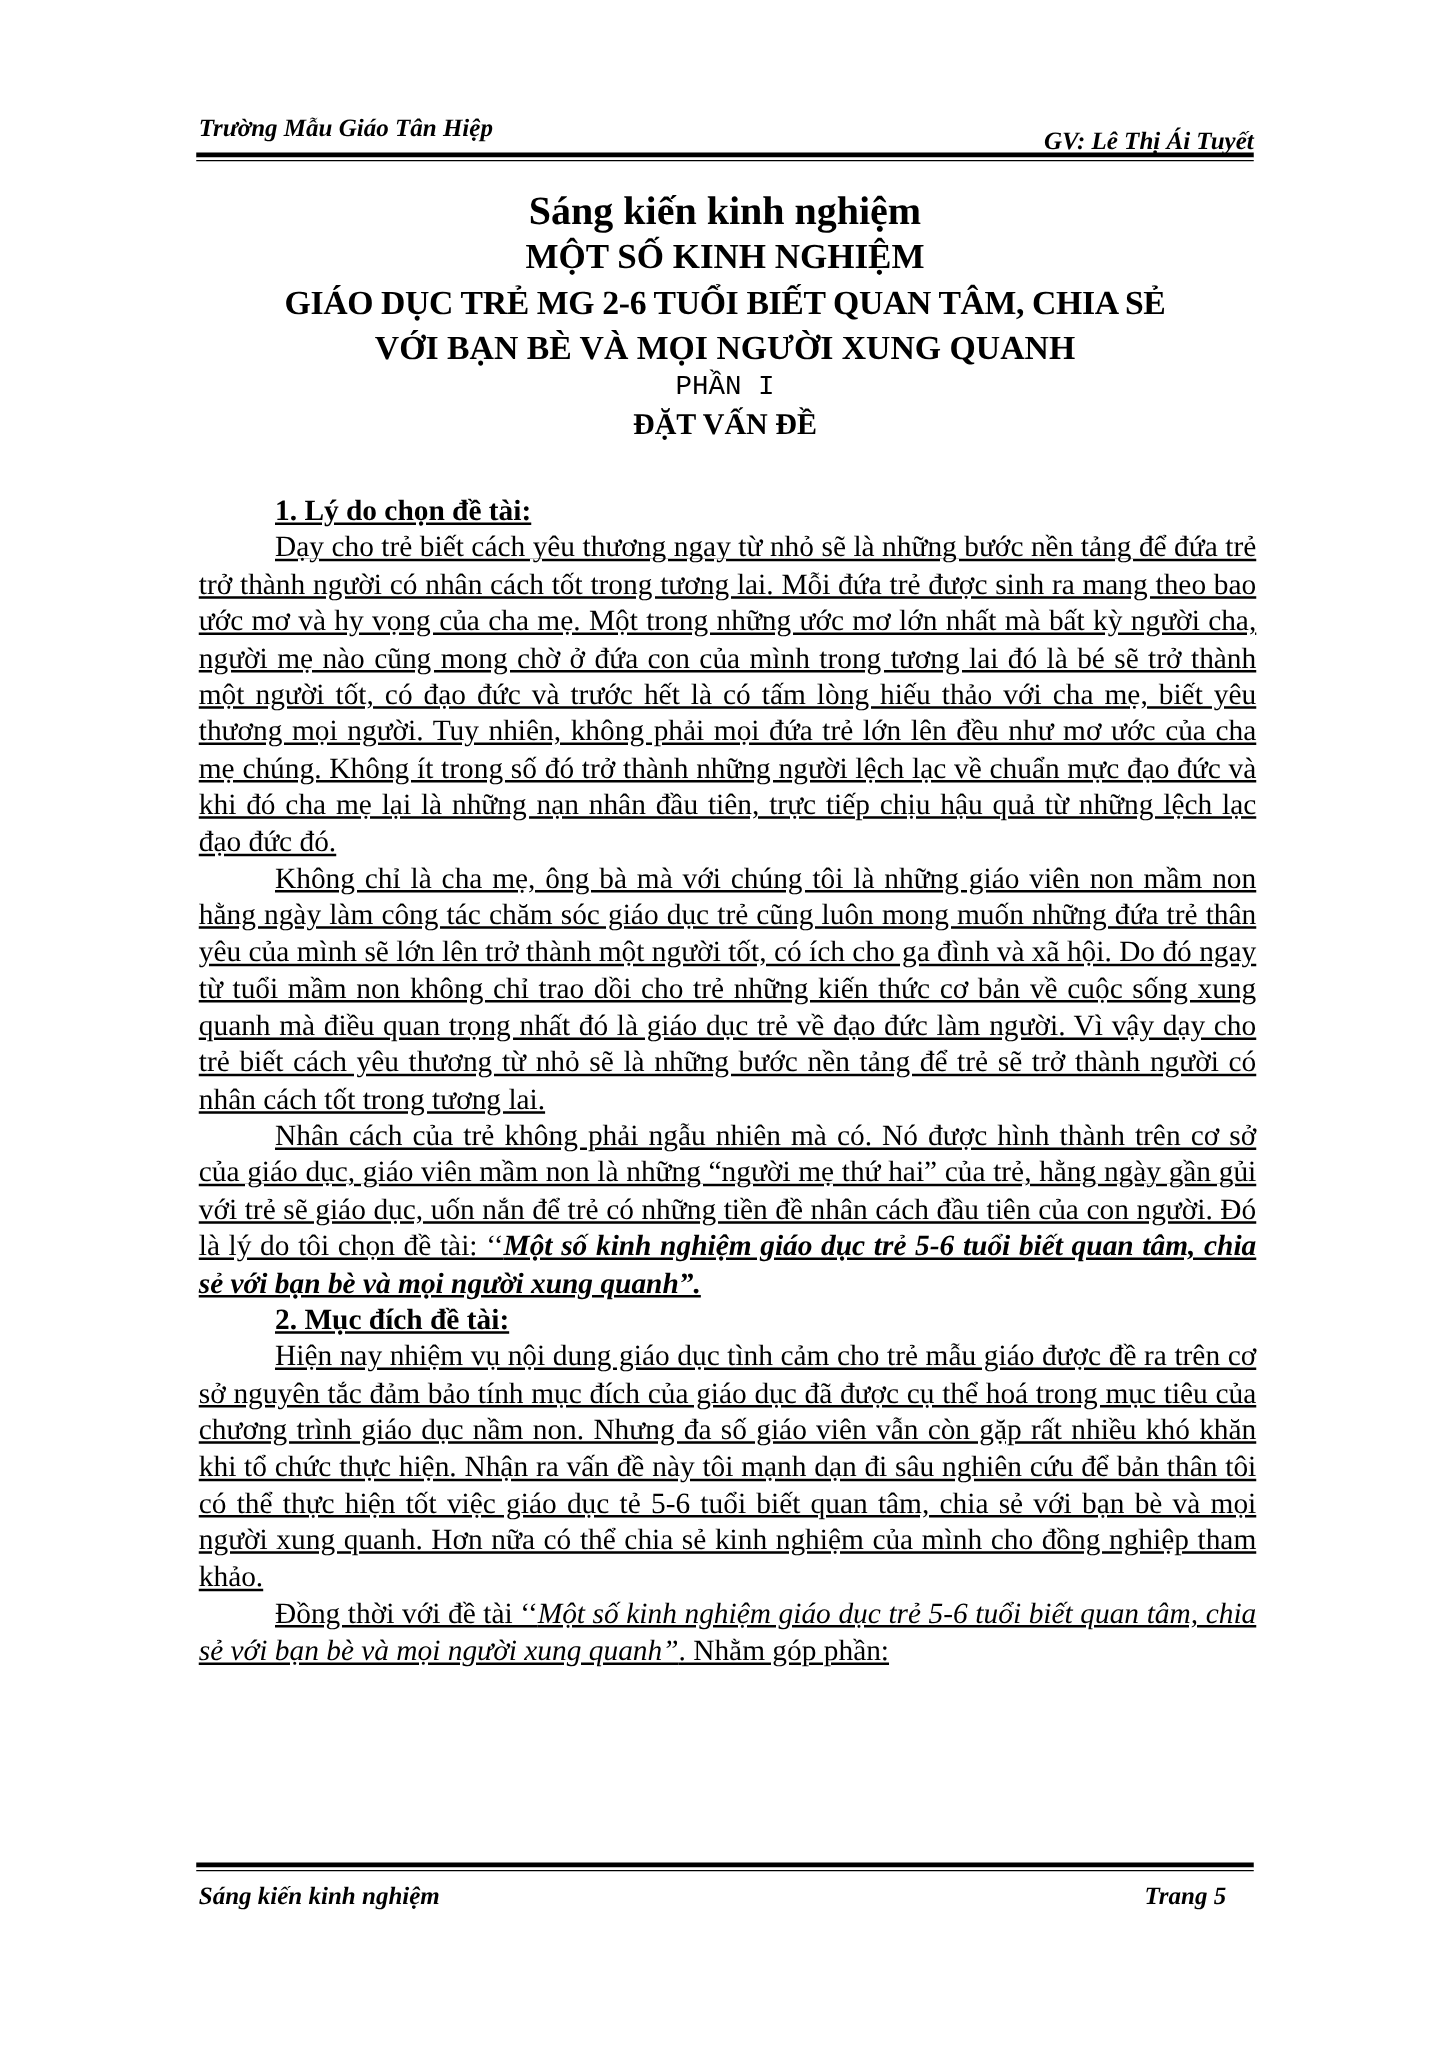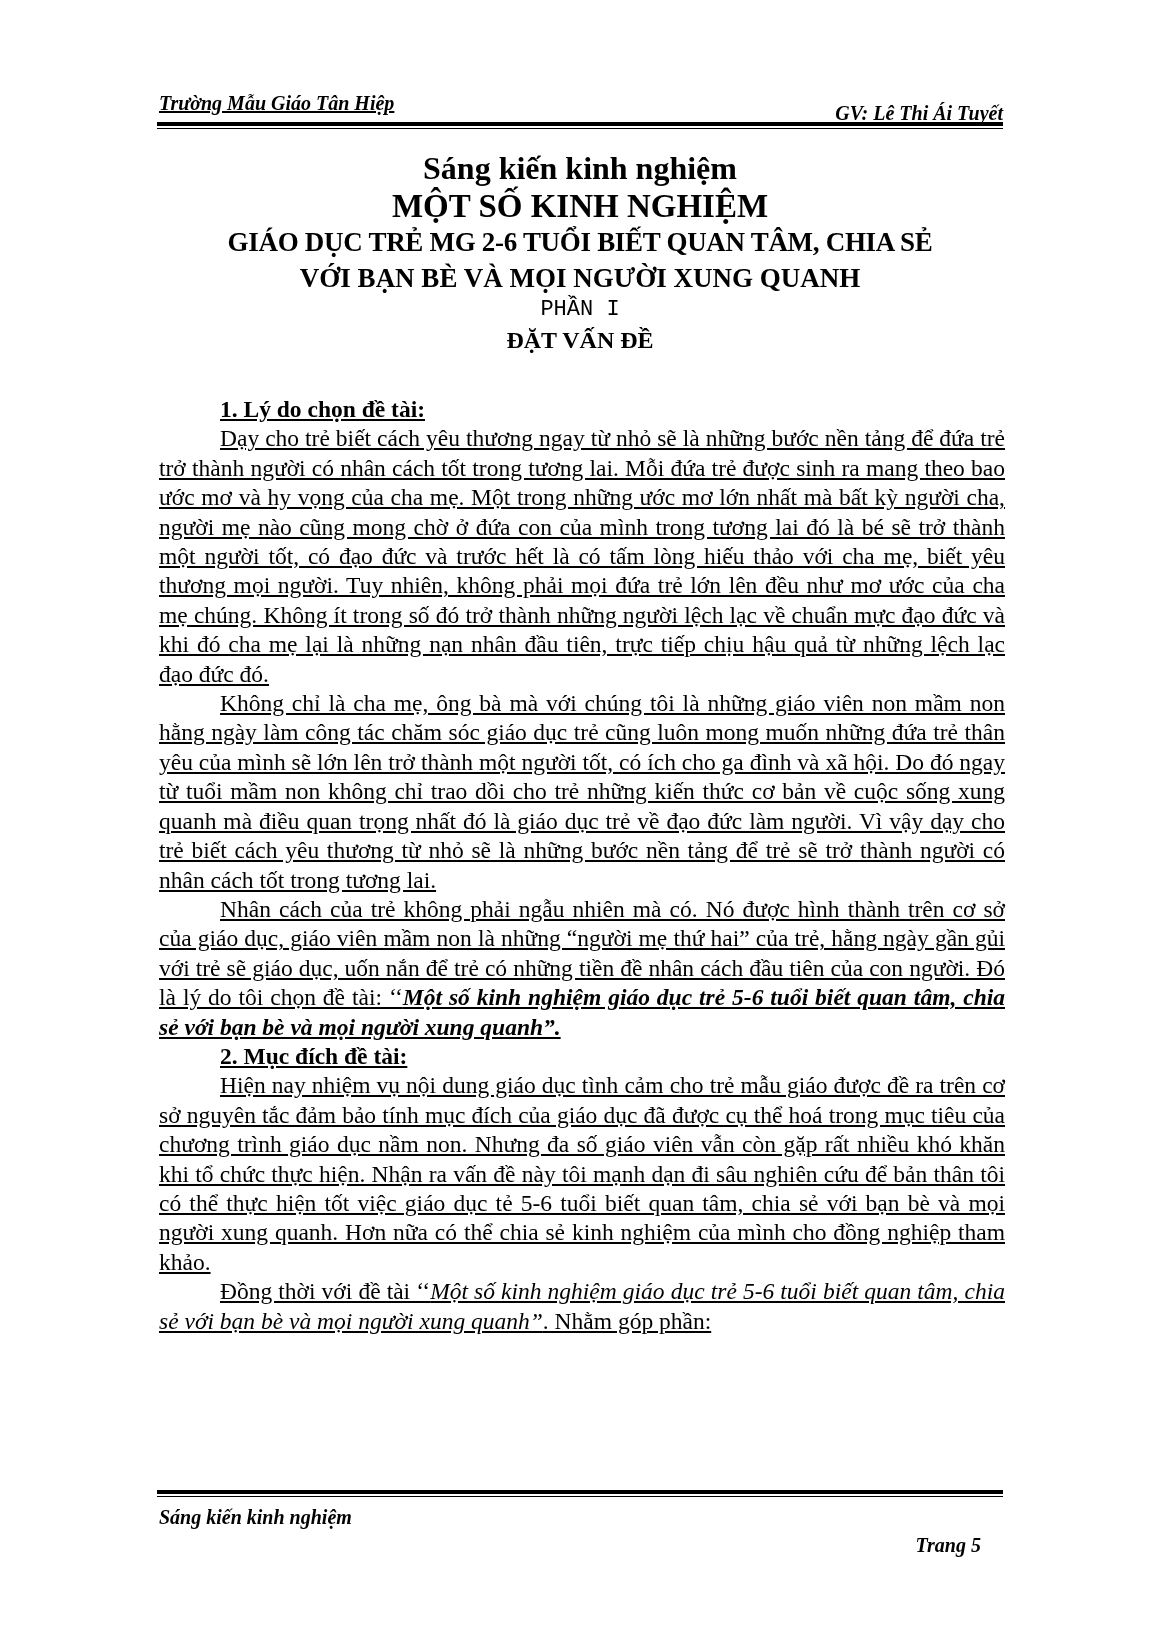--- a/index.html
+++ b/index.html
@@ -1,37 +1,37 @@
 <!DOCTYPE html>
 <html><head>
 <meta charset="utf-8">
 <style>
   html, body { margin: 0; padding: 0; background: #ffffff; }
   body { width: 1158px; height: 1637px; position: relative; overflow: hidden;
          font-family: "Liberation Serif", "DejaVu Serif", serif; color: #000; }
   .page { position: absolute; left: 157px; top: 0; width: 846px; }
   .header { position: absolute; top: 92px; left: 0; width: 846px; height: 30px;
             font-weight: bold; font-style: italic; font-size: 20px; }
-  .header .left { position: absolute; left: 2px; top: 0; text-decoration: underline; }
+  .header .left { position: absolute; left: 2px; top: 0; }
   .header .right { position: absolute; right: 0; top: 10px; }
   .rule { position: absolute; left: 0; width: 846px; }
   .rule .thick { height: 4px; background: #000; }
   .rule .gap { height: 2px; background: #fff; }
   .rule .thin { height: 1px; background: #000; }
   .rule.top { top: 122px; }
   .rule.bottom { top: 1490px; }
   .footer { position: absolute; top: 1506px; left: 0; width: 846px;
             font-weight: bold; font-style: italic; font-size: 20px; }
   .footer .left { position: absolute; left: 2px; }
-  .footer .right { position: absolute; right: 22px; margin-top: 28px; }
+  .footer .right { position: absolute; right: 22px; }
 
   .titles { position: absolute; top: 148px; left: 0; width: 846px; text-align: center; }
   .t1 { font-weight: bold; font-size: 32px; line-height: 40px; }
   .t2 { font-weight: bold; font-size: 32px; line-height: 40px; }
-  .t3 { font-weight: bold; font-size: 33px; line-height: 36px; }
+  .t3 { font-weight: bold; font-size: 28px; line-height: 36px; }
   .t4 { font-weight: bold; font-size: 27px; line-height: 36px; letter-spacing: -0.3px; white-space: nowrap; }
   .t5 { font-weight: bold; font-size: 27px; line-height: 36px; }
   .t6 { font-size: 22px; line-height: 28px; font-family: Liberation Mono, monospace; }
   .t7 { font-weight: bold; font-size: 24px; line-height: 32px; }
 
   .body { position: absolute; top: 395px; left: 2px; width: 846px;
           font-size: 23.5px; line-height: 29.4px; text-align: justify; text-decoration: underline; }
   .body p { margin: 0; }
   .body .h { font-weight: bold; padding-left: 61px; }
   .body .ind { text-indent: 61px; }

